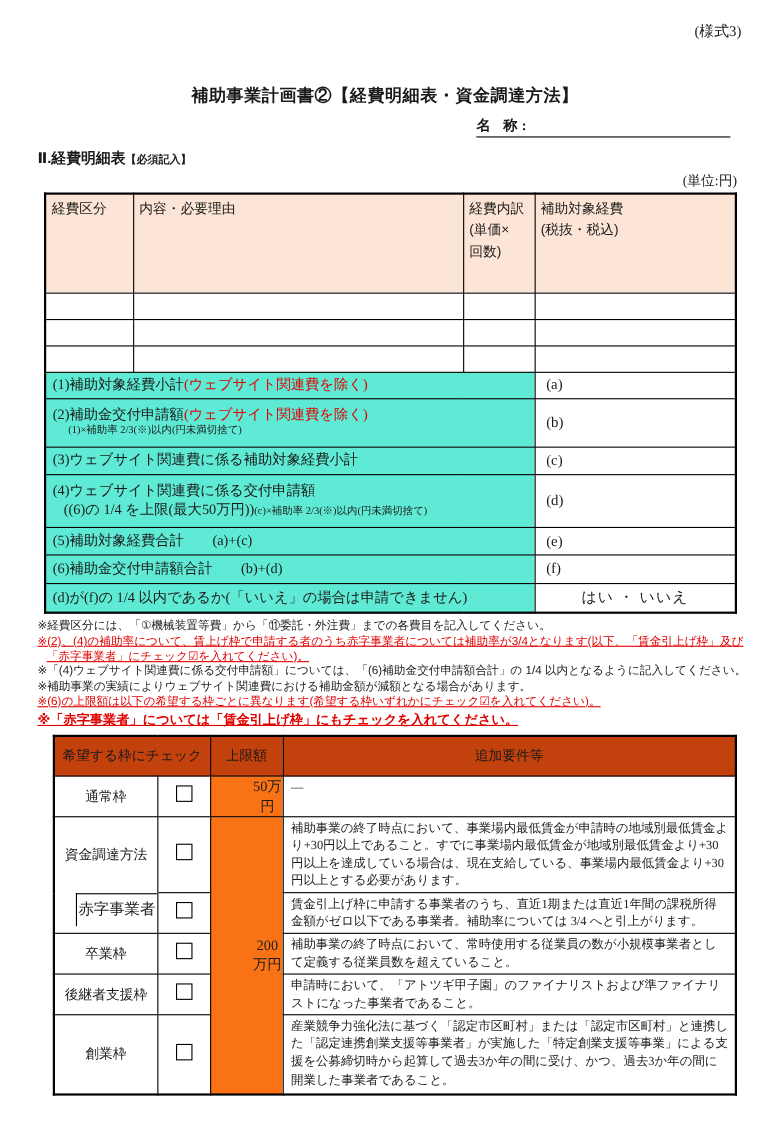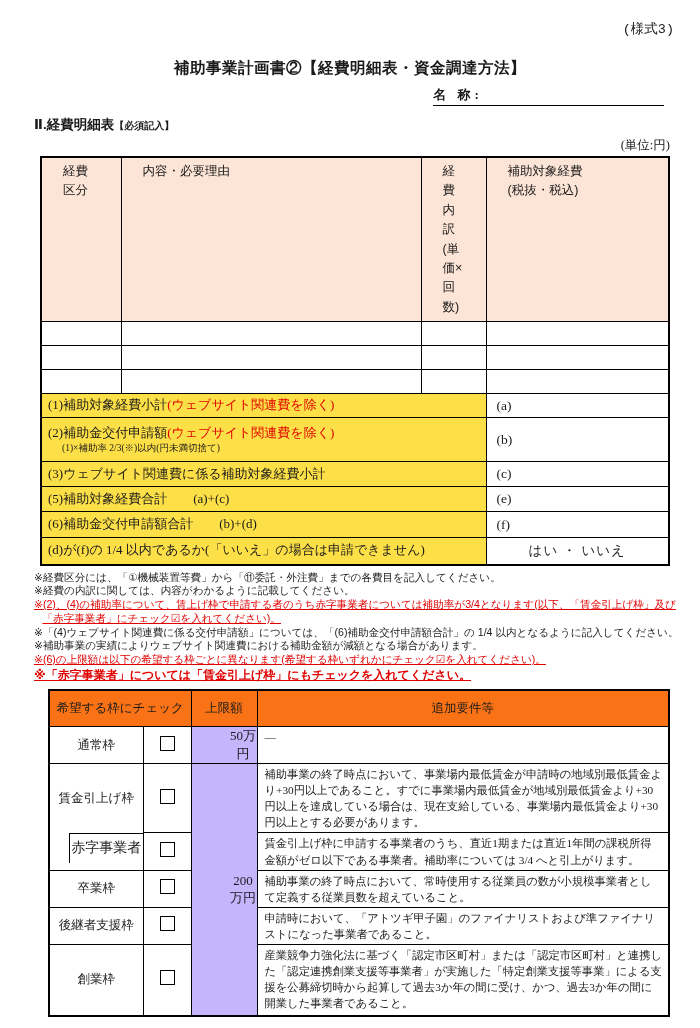--- a/index.html
+++ b/index.html
@@ -6,47 +6,47 @@
   html,body { background:#ffffff; }
   body {
     width:700px; height:1028px;
     font-family:"Liberation Serif","DejaVu Serif",serif;
     color:#1a1a1a;
     position:relative;
     overflow:hidden;
   }
   .page { padding-top:20px; }
 
-  .form-number { text-align:right; padding-right:26px; font-size:13.5px;font-family:Liberation Mono, monospace; }
-
-  .doc-title { text-align:center; margin-top:20px; font-size:15.5px; font-weight:bold; letter-spacing:0.5px; }
+  .form-number { text-align:right; padding-right:26px; font-size:13.5px; }
+
+  .doc-title { text-align:center; margin-top:39px; font-size:15.5px; font-weight:bold; letter-spacing:0.5px; }
 
   .name-line { text-align:right; margin-top:7px; padding-right:36px; font-size:13px; }
   .name-underline { display:inline-block; border-bottom:1.7px solid #000; padding-bottom:1px; }
   .name-label { font-weight:bold; letter-spacing:4px; }
   .name-blank { display:inline-block; width:178px; height:13px; }
 
   .section-title { margin:10px 0 0 34px; font-size:13.5px; font-weight:bold;
     font-family:"Liberation Sans","DejaVu Sans",sans-serif; }
   .section-title .small-note { font-size:10px; }
 
   .unit-note { text-align:right; padding-right:30px; font-size:12.5px; margin-top:3px; }
 
   
   table { border-collapse:collapse; table-layout:fixed; }
   .t1 { margin:2px 0 0 40px; width:628px; border:2px solid #000; }
   .t1 th, .t1 td { border:1.5px solid #000; }
   .t1 th {
     background:#fce4d6; font-weight:normal; text-align:left; vertical-align:top;
-    padding:4px 21px; font-size:12.5px; white-space:pre-line; line-height:1.55;
+    padding:4px 5px; font-size:12.5px; white-space:pre-line; line-height:1.55;
     font-family:"Liberation Sans","DejaVu Sans",sans-serif;
   }
   .t1 .hdr-row { height:90px; }
   .t1 .empty-row td { height:24px; background:#fff; }
-  .t1 .label-cell { background:#fde047; padding:2px 4px 2px 6px; font-size:13px; line-height:1.3; }
+  .t1 .label-cell { background:#5eead4; padding:2px 4px 2px 6px; font-size:13px; line-height:1.3; }
   .t1 .code-cell { background:#fff; padding:2px 4px 2px 10px; font-size:13.5px; vertical-align:middle; }
   .t1 .code-cell.center { text-align:center; padding-left:4px; letter-spacing:1px; }
   .red-inline { color:#e00000; }
   .sub-small { font-size:9.5px; padding-left:14px; display:block; line-height:1.3; }
   .sub-line2 { display:block; padding-left:10px; font-size:13px; }
   .sub-line2 .sub-small-inline { font-size:9.5px; }
 
   
   .notes { margin:5px 8px 0 34px; font-size:10.6px; line-height:1.3;
     font-family:"Liberation Sans","DejaVu Sans",sans-serif; }
@@ -62,27 +62,27 @@
     display:inline-block; width:15px; height:15px; border:1.8px solid #e00000;
     font-size:12px; line-height:13px; text-align:center; vertical-align:-2px; margin:0 2px;
   }
   .check-subnote { margin-left:34px; color:#e00000; font-weight:bold; font-size:12px;
     text-decoration:underline; font-family:"Liberation Sans","DejaVu Sans",sans-serif; }
 
   
   .t2 { margin:5px 0 0 48px; width:620px; border:2px solid #000; }
   .t2 th, .t2 td { border:1.5px solid #000; }
   .t2 th {
-    background:#f97316; font-weight:normal; text-align:center; vertical-align:middle;
+    background:#c2410c; font-weight:normal; text-align:center; vertical-align:middle;
     font-size:12.5px; height:37px; font-family:"Liberation Sans","DejaVu Sans",sans-serif;
   }
   .t2 .name-cell { text-align:center; vertical-align:middle; font-size:12.5px; background:#fff; }
   .t2 .cbx-cell { text-align:center; vertical-align:middle; background:#fff; }
   .cbx { display:inline-block; width:15px; height:15px; border:1.6px solid #000; background:#fff; cursor:pointer; }
-  .t2 .limit-cell { text-align:center; vertical-align:middle; font-size:13px; background:#c4b5fd;padding-left:38px; }
+  .t2 .limit-cell { text-align:center; vertical-align:middle; font-size:13px; background:#f97316;padding-left:38px; }
   .t2 .req-cell { font-size:11.3px; line-height:1.42; padding:2px 6px 2px 7px; vertical-align:top; background:#fff; }
   .t2 .row-normal { height:31px;border-radius:15px; }
   .t2 .row-wage { height:68px; }
   .t2 .row-deficit { height:30px; }
   .t2 .row-grad { height:30px; }
   .t2 .row-succ { height:30px; }
   .t2 .row-found { height:72px; }
   .t2 td.name-wage { border-bottom:none; }
   .t2 td.name-deficit { border-top:none; padding:0; vertical-align:top; }
   .deficit-box {
@@ -158,38 +158,44 @@
       <td class="label-cell" colspan="3">
         <span>(2)補助金交付申請額</span><span class="red-inline">(ウェブサイト関連費を除く)</span>
         <span class="sub-small">(1)×補助率 2/3(※)以内(円未満切捨て)</span>
       </td>
       <td class="code-cell"><span>(b)</span></td>
     </tr>
     <tr style="height:25px">
       <td class="label-cell" colspan="3">(3)ウェブサイト関連費に係る補助対象経費小計</td>
       <td class="code-cell"><span>(c)</span></td>
     </tr>
+    <tr style="height:48px">
+      <td class="label-cell" colspan="3">
+        <span>(4)ウェブサイト関連費に係る交付申請額</span>
+        <span class="sub-line2"><span>((6)の 1/4 を上限(最大50万円))</span><span class="sub-small-inline">(c)×補助率 2/3(※)以内(円未満切捨て)</span></span>
+      </td>
+      <td class="code-cell"><span>(d)</span></td>
+    </tr>
     <tr style="height:25px">
       <td class="label-cell" colspan="3">(5)補助対象経費合計　　(a)+(c)</td>
       <td class="code-cell"><span>(e)</span></td>
     </tr>
     <tr style="height:26px">
       <td class="label-cell" colspan="3">(6)補助金交付申請額合計　　(b)+(d)</td>
       <td class="code-cell"><span>(f)</span></td>
     </tr>
     <tr style="height:27px">
       <td class="label-cell" colspan="3">(d)が(f)の 1/4 以内であるか(「いいえ」の場合は申請できません)</td>
       <td class="code-cell center">はい ・ いいえ</td>
     </tr>
   </tbody>
     </table>
 
   <div class="notes">
     <div class="note-line">※経費区分には、「①機械装置等費」から「⑪委託・外注費」までの各費目を記入してください。</div>
-    <div class="note-line">※経費の内訳に関しては、内容がわかるように記載してください。</div>
     <div class="note-line red">※(2)、(4)の補助率について、賃上げ枠で申請する者のうち赤字事業者については補助率が3/4となります(以下、「賃金引上げ枠」及び「赤字事業者」にチェック☑を入れてください)。</div>
     <div class="note-line">※「(4)ウェブサイト関連費に係る交付申請額」については、「(6)補助金交付申請額合計」の 1/4 以内となるように記入してください。</div>
     <div class="note-line">※補助事業の実績によりウェブサイト関連費における補助金額が減額となる場合があります。</div>
     <div class="note-line red">※(6)の上限額は以下の希望する枠ごとに異なります(希望する枠いずれかにチェック☑を入れてください)。</div>
   </div>
 
   <div class="check-subnote">※「赤字事業者」については「賃金引上げ枠」にもチェックを入れてください。</div>
 
   <table class="t2">
     <colgroup>
@@ -206,21 +212,21 @@
     </tr>
 
     <tr class="row-normal">
       <td class="name-cell">通常枠</td>
       <td class="cbx-cell"><span class="cbx"></span></td>
       <td class="limit-cell">50万円</td>
       <td class="req-cell">―</td>
     </tr>
 
     <tr class="row-wage">
-      <td class="name-cell name-wage">賃金引上げ枠</td>
+      <td class="name-cell name-wage">資金調達方法</td>
       <td class="cbx-cell"><span class="cbx"></span></td>
       <td class="limit-cell" rowspan="5">200万円</td>
       <td class="req-cell">補助事業の終了時点において、事業場内最低賃金が申請時の地域別最低賃金より+30円以上であること。すでに事業場内最低賃金が地域別最低賃金より+30円以上を達成している場合は、現在支給している、事業場内最低賃金より+30円以上とする必要があります。</td>
     </tr>
 
     <tr class="row-deficit">
       <td class="name-cell name-deficit">
         <div class="deficit-box">赤字事業者</div>
       </td>
       <td class="cbx-cell"><span class="cbx"></span></td>

